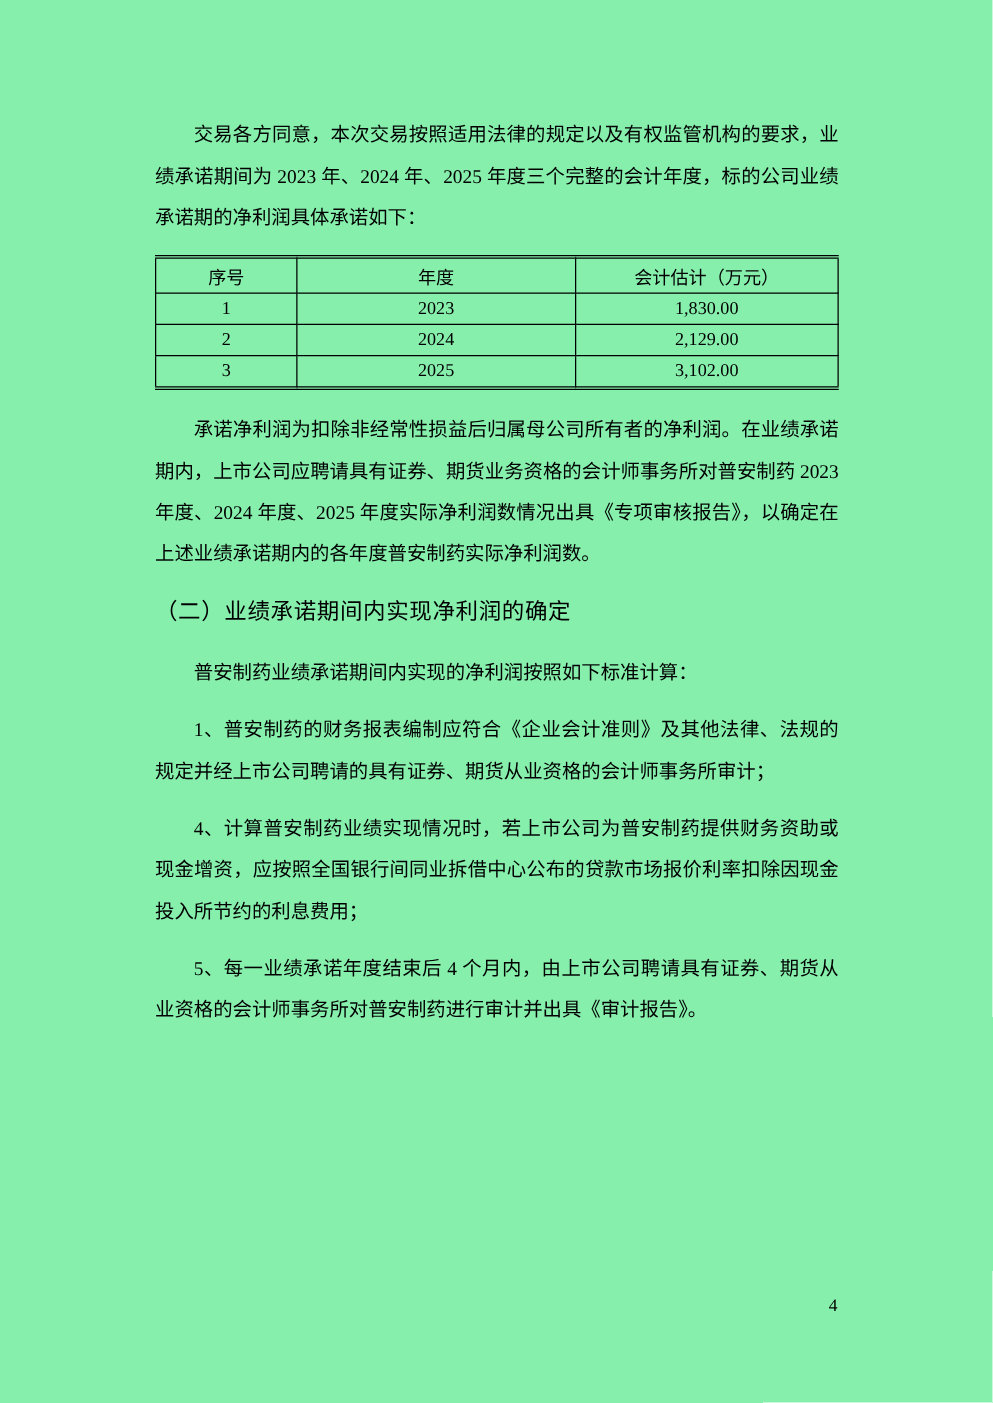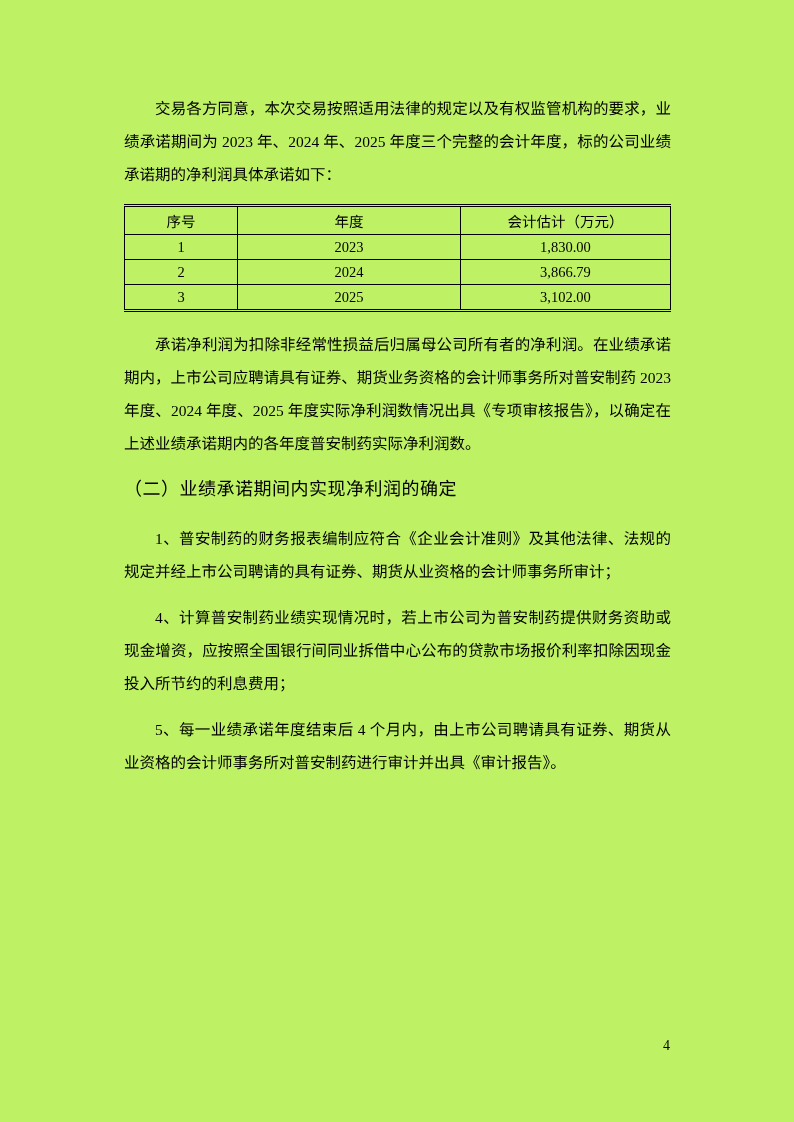--- a/index.html
+++ b/index.html
@@ -4,21 +4,21 @@
 <style>
   html, body {
     margin: 0;
     padding: 0;
     background: #ffffff;
   }
   .page {
     position: relative;
     width: 794px;
     height: 1122px;
-    background: #bef264;
+    background: #86efac;
     color: #000000;
     font-family: "Liberation Serif", "DejaVu Serif", serif;
     overflow: hidden;
     box-sizing: border-box;
   }
   .content {
     position: absolute;
     left: 124px;
     top: 92px;
     width: 547px;
@@ -97,34 +97,35 @@
       </thead>
       <tbody>
         <tr>
           <td>1</td>
           <td>2023</td>
           <td>1,830.00</td>
         </tr>
         <tr>
           <td>2</td>
           <td>2024</td>
-          <td>3,866.79</td>
+          <td>2,129.00</td>
         </tr>
         <tr>
           <td>3</td>
           <td>2025</td>
           <td>3,102.00</td>
         </tr>
       </tbody>
     </table>
 
     <p class="para">承诺净利润为扣除非经常性损益后归属母公司所有者的净利润。在业绩承诺期内，上市公司应聘请具有证券、期货业务资格的会计师事务所对普安制药 2023 年度、2024 年度、2025 年度实际净利润数情况出具《专项审核报告》，以确定在上述业绩承诺期内的各年度普安制药实际净利润数。</p>
 
     <h2 class="section-heading">（二）业绩承诺期间内实现净利润的确定</h2>
 
+    <p class="para">普安制药业绩承诺期间内实现的净利润按照如下标准计算：</p>
 
     <p class="para">1、普安制药的财务报表编制应符合《企业会计准则》及其他法律、法规的规定并经上市公司聘请的具有证券、期货从业资格的会计师事务所审计；</p>
 
 
 
     <p class="para">4、计算普安制药业绩实现情况时，若上市公司为普安制药提供财务资助或现金增资，应按照全国银行间同业拆借中心公布的贷款市场报价利率扣除因现金投入所节约的利息费用；</p>
 
     <p class="para">5、每一业绩承诺年度结束后 4 个月内，由上市公司聘请具有证券、期货从业资格的会计师事务所对普安制药进行审计并出具《审计报告》。</p>
 
   </div>

